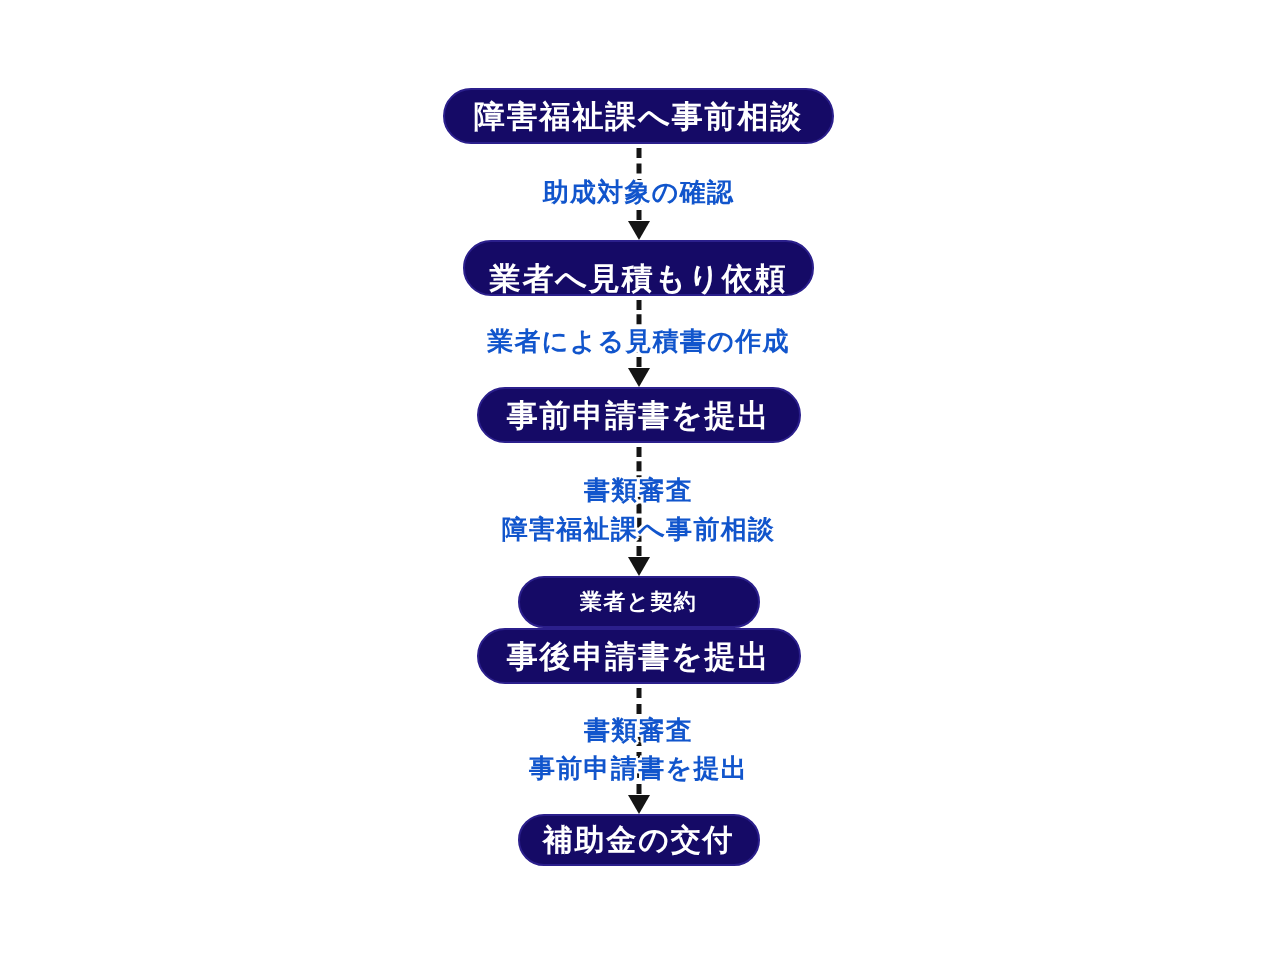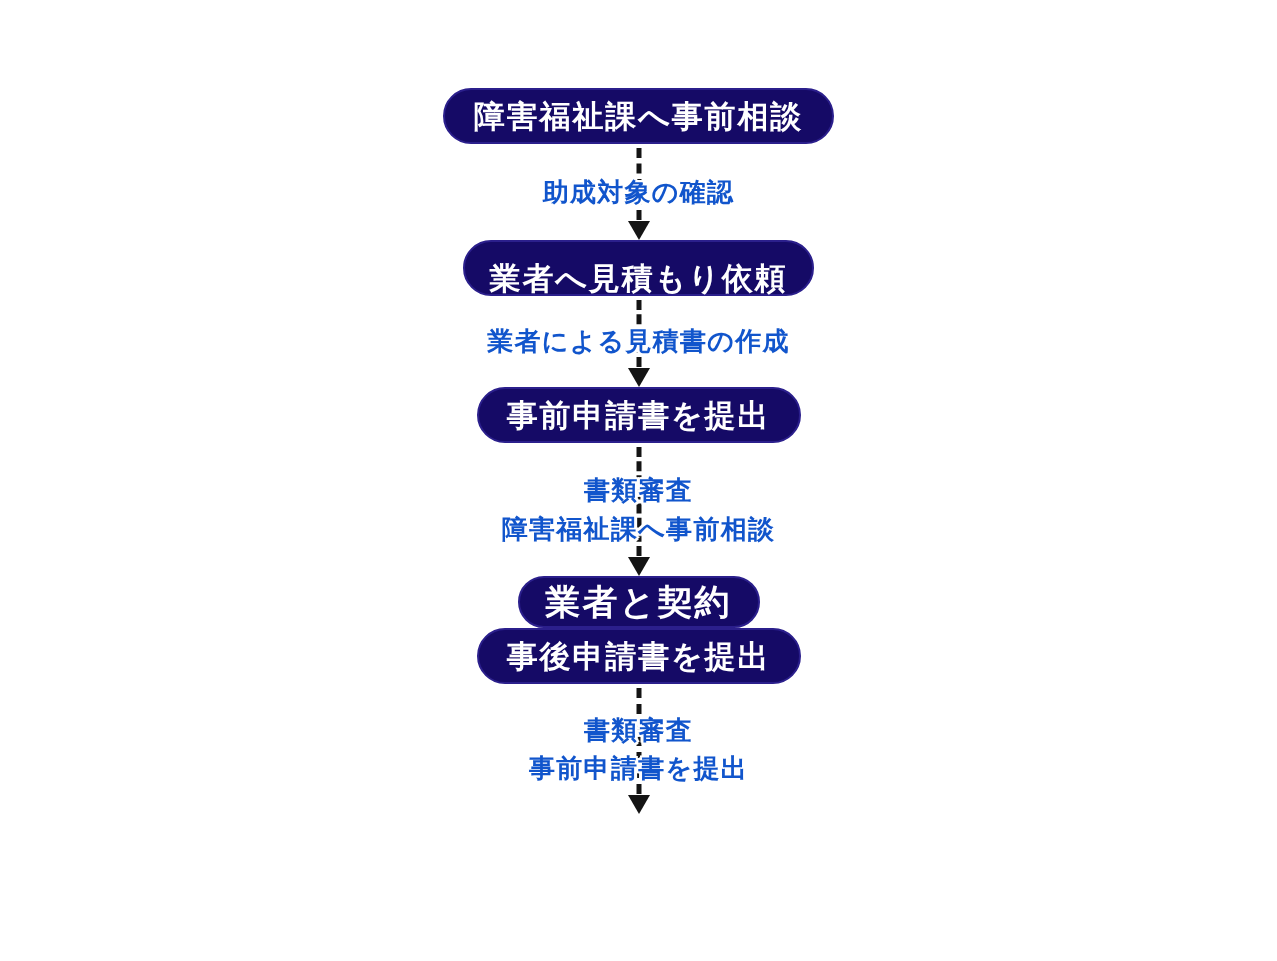--- a/index.html
+++ b/index.html
@@ -55,21 +55,21 @@
     display: block;
     color: #ffffff;
     font-weight: 700;
     letter-spacing: 0.06em;
   }
 
   
   .node.n1 { width: 391px; height: 56px; font-size: 31px; margin-top: 88px; }
   .node.n2 { width: 351px; height: 56px; font-size: 31px; align-items: flex-end; }
   .node.n3 { width: 324px; height: 56px; font-size: 31px; }
-  .node.n4 { width: 242px; height: 52px; font-size: 35px; }
+  .node.n4 { width: 242px; height: 52px; font-size: 22px; }
   .node.n5 { width: 324px; height: 56px; font-size: 31px; }
   .node.n6 { width: 242px; height: 52px; font-size: 30px; }
 
   
   .connector {
     position: relative;
     width: 100%;
     display: flex;
     flex-direction: column;
     align-items: center;
@@ -184,15 +184,18 @@
 
     <div class="connector c5">
       <div class="conn-line"></div>
       <div class="conn-arrow"></div>
       <div class="conn-label">
         <span class="line">書類審査</span>
         <span class="line">事前申請書を提出</span>
       </div>
     </div>
 
+    <div class="node n6">
+      <span class="node-label">補助金の交付</span>
+    </div>
 
   </div>
 </div>
 
 </body></html>

